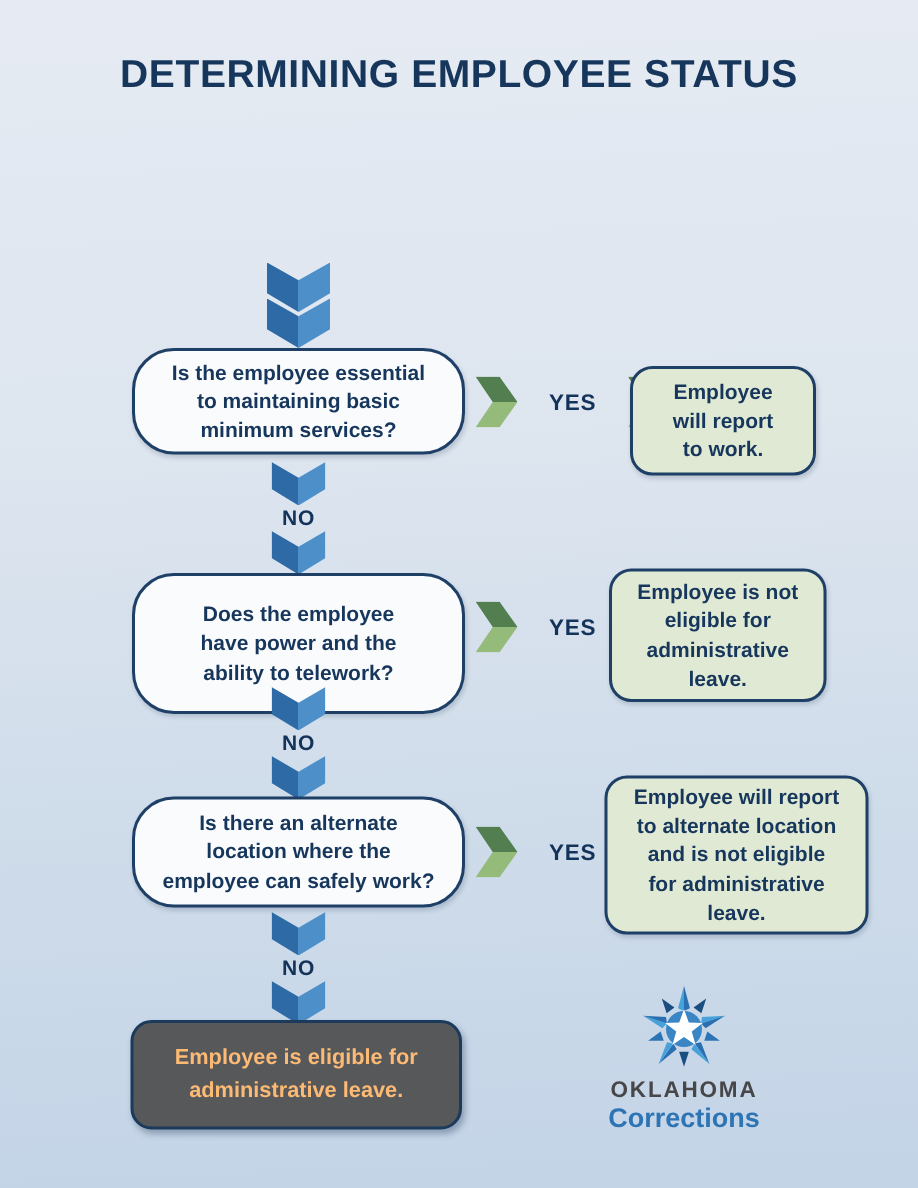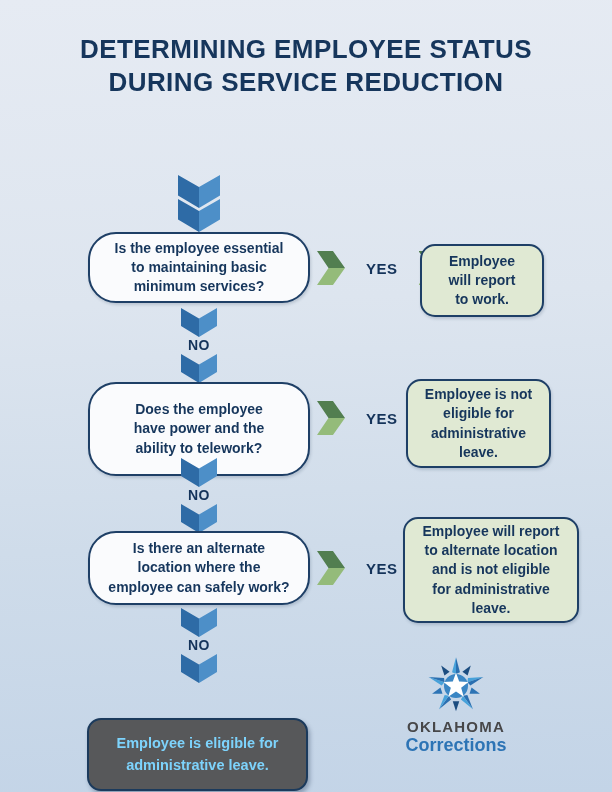--- a/index.html
+++ b/index.html
@@ -32,24 +32,23 @@
     background:#fafbfd; border-radius:28px;
     font-size:14px; line-height:1.38; padding:0 10px;
   }
   .result-box {
     background:#e0e9d3; border-radius:15px;
     font-size:14px; line-height:1.38; padding:0 8px;
   }
   .final-box {
     left:87px; top:680px; width:221px; height:73px;
     background:#57585a; border-radius:14px;
-    color:#7dd3fc; font-size:14.5px; line-height:1.45;
+    color:#fdba74; font-size:14.5px; line-height:1.45;
     border:2px solid #1b3a5c;
     box-shadow:2px 3px 4px rgba(30,50,80,0.35);
-    margin-top:38px;
   }
   .conn {
     position:absolute; display:flex; flex-direction:column; align-items:center;
   }
   .chev-down {
     width:36px; height:29px;
     background:linear-gradient(90deg, #2e6ba6 0 50%, #4d8fc8 50% 100%);
     clip-path:polygon(0 0, 50% 36%, 100% 0, 100% 62%, 50% 100%, 0 62%);
   }
   .chev-down.big { width:42px; height:33px; }
@@ -82,21 +81,20 @@
     font-size:18px; font-weight:bold; color:#2d74b5; line-height:1.1;
   }
 </style>
 </head>
 <body>
 
 <div class="page">
 
   <div class="title">
     <div>DETERMINING EMPLOYEE STATUS</div>
-    <div>DURING SERVICE REDUCTION</div>
   </div>
 
 
   <div class="conn" style="left:178px; top:175px; width:42px;">
     <div class="chev-down big"></div>
     <div class="chev-down big overlap"></div>
   </div>
 
   <div class="box q-box" style="top:232px; height:71px;">Is the employee essential
 to maintaining basic

